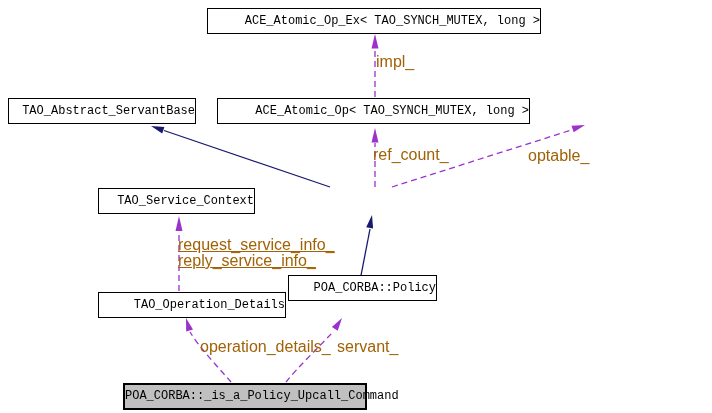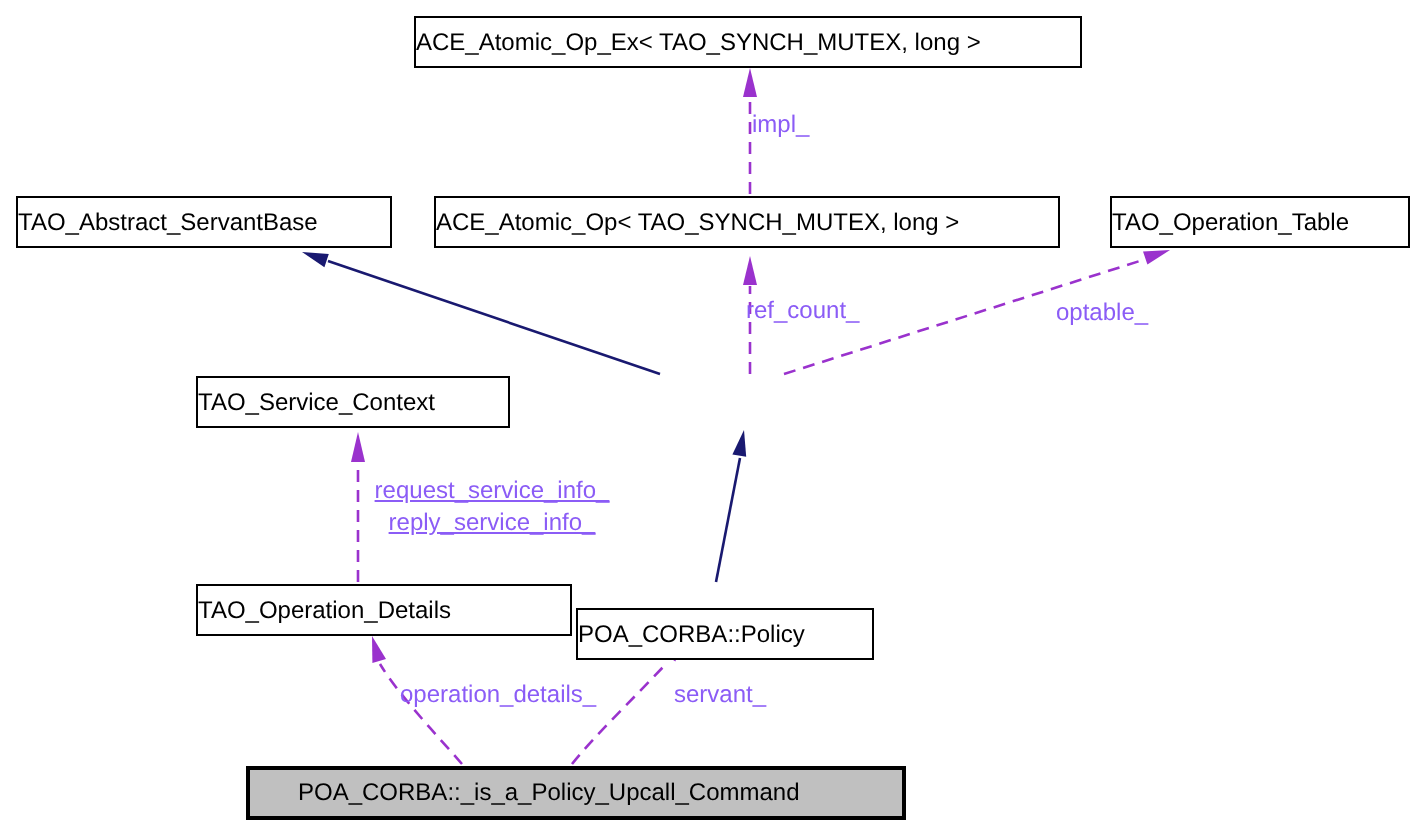--- a/index.html
+++ b/index.html
@@ -18,35 +18,36 @@
   }
   .node {
     position: absolute;
     box-sizing: border-box;
     height: 26px;
     border: 1px solid #000000;
     background: #ffffff;
     color: #000000;
     font-size: 12px;
     line-height: 24px;
-    text-align: left;
+    text-align: right;
     white-space: nowrap;
     cursor: pointer;
+    font-family: Liberation Mono, monospace;
   }
   .node-main {
     background: #c0c0c0;
     border-width: 2px;
     height: 27px;
     line-height: 23px;
     cursor: default;
   }
   .edge-label {
     position: absolute;
-    color: #8b5cf6;
-    font-size: 12px;
+    color: #a16207;
+    font-size: 16px;
     line-height: 16px;
     white-space: nowrap;
   }
   .edge-label-center { text-align: center; text-decoration: underline; }
 </style>
 </head>
 <body>
 
 <div id="diagram">
 
@@ -76,30 +77,29 @@
     <path d="M 286 382 C 298 367, 318 348, 332 333" fill="none" stroke="#9a32cd" stroke-width="1.3" stroke-dasharray="6,4"></path>
     <polygon points="342,318 337.7,330.7 331.9,326.9" fill="#9a32cd"></polygon>
   </svg>
 
   <div class="node" style="left:207px; top:8px; width:334px;">ACE_Atomic_Op_Ex&lt; TAO_SYNCH_MUTEX, long &gt;</div>
 
   <div class="node" style="left:8px; top:98px; width:188px;">TAO_Abstract_ServantBase</div>
 
   <div class="node" style="left:217px; top:98px; width:313px;">ACE_Atomic_Op&lt; TAO_SYNCH_MUTEX, long &gt;</div>
 
-  <div class="node" style="left:555px; top:98px; width:150px;">TAO_Operation_Table</div>
 
   <div class="node" style="left:98px; top:188px; width:157px;">TAO_Service_Context</div>
 
 
   <div class="node" style="left:98px; top:292px; width:188px;">TAO_Operation_Details</div>
 
-  <div class="node" style="left:288px; top:304px; width:149px;">POA_CORBA::Policy</div>
+  <div class="node" style="left:288px; top:275px; width:149px;">POA_CORBA::Policy</div>
 
-  <div class="node node-main" style="left:123px; top:383px; width:330px;padding-left:24px;">POA_CORBA::_is_a_Policy_Upcall_Command</div>
+  <div class="node node-main" style="left:123px; top:383px; width:244px;">POA_CORBA::_is_a_Policy_Upcall_Command</div>
 
   <div class="edge-label" style="left:376px; top:54px;">impl_</div>
 
   <div class="edge-label" style="left:373px; top:147px;">ref_count_</div>
 
   <div class="edge-label" style="left:528px; top:148px;">optable_</div>
 
   <div class="edge-label edge-label-center" style="left:178px; top:237px; width:136px;">
     <div>request_service_info_</div>
     <div>reply_service_info_</div>

